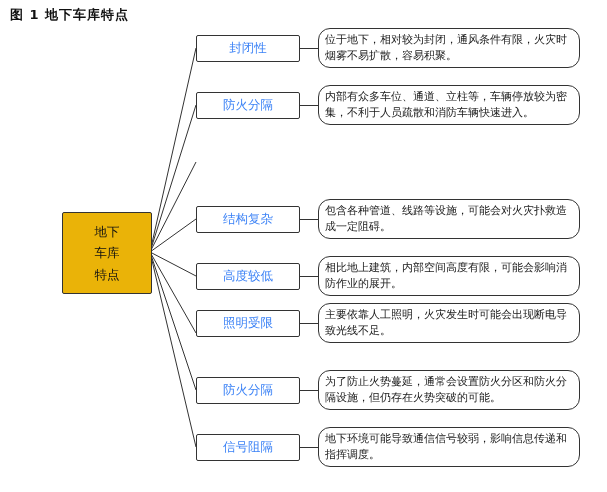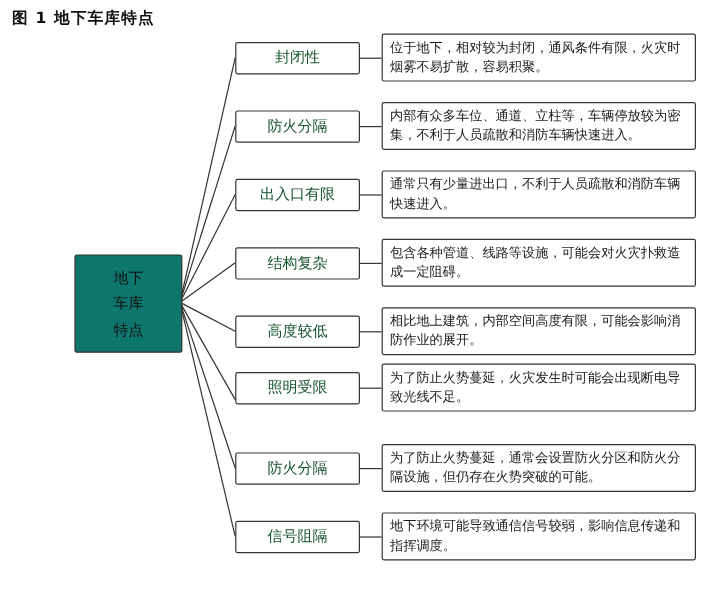--- a/index.html
+++ b/index.html
@@ -12,39 +12,39 @@
     overflow:hidden;
   }
   .fig-title{
     position:absolute;left:10px;top:6px;
     font-size:13px;font-weight:bold;color:#111;
     letter-spacing:1px;
   }
   svg.lines{position:absolute;left:0;top:0;width:607px;height:492px;}
   .root-box{
     position:absolute;left:62px;top:212px;width:88px;height:80px;
-    border:1px solid #333;border-radius:2px;background:#0f766e;
+    border:1px solid #333;border-radius:2px;background:#eab308;
     display:flex;align-items:center;justify-content:center;
     text-align:center;
   }
   .root-box .line{display:block;font-size:12.5px;line-height:1.7;color:#111;}
   .row{
     position:absolute;left:196px;width:384px;height:44px;
     display:flex;align-items:center;
   }
   .fbox{
     flex:0 0 104px;box-sizing:border-box;height:27px;
     border:1px solid #333;border-radius:2px;background:#fff;
     display:flex;align-items:center;justify-content:center;
-    font-size:12.5px;color:#14532d;white-space:nowrap;
+    font-size:12.5px;color:#3b82f6;white-space:nowrap;
   }
   .hconn{flex:0 0 18px;height:0;border-top:1px solid #333;}
   .dbox{
     flex:1 1 auto;box-sizing:border-box;
-    border:1px solid #333;border-radius:2px;background:#fff;
+    border:1px solid #333;border-radius:12px;background:#fff;
     padding:3px 6px;
     font-size:11px;line-height:1.45;color:#1a1a1a;
   }
 </style>
 </head>
 <body>
 
 <div class="canvas">
 
   <div class="fig-title">图 1  地下车库特点</div>
@@ -79,27 +79,20 @@
   </div>
 
   <div class="row" style="top:83px">
     <div class="fbox">
         <span>防火分隔</span>
       </div>
     <div class="hconn"></div>
     <div class="dbox">内部有众多车位、通道、立柱等，车辆停放较为密集，不利于人员疏散和消防车辆快速进入。</div>
   </div>
 
-  <div class="row" style="top:140px">
-    <div class="fbox">
-        <span>出入口有限</span>
-      </div>
-    <div class="hconn"></div>
-    <div class="dbox">通常只有少量进出口，不利于人员疏散和消防车辆快速进入。</div>
-  </div>
 
   <div class="row" style="top:254px">
     <div class="fbox">
         <span>高度较低</span>
       </div>
     <div class="hconn"></div>
     <div class="dbox">相比地上建筑，内部空间高度有限，可能会影响消防作业的展开。</div>
   </div>
 
   <div class="row" style="top:197px">
@@ -108,21 +101,21 @@
       </div>
     <div class="hconn"></div>
     <div class="dbox">包含各种管道、线路等设施，可能会对火灾扑救造成一定阻碍。</div>
   </div>
 
   <div class="row" style="top:301px">
     <div class="fbox">
         <span>照明受限</span>
       </div>
     <div class="hconn"></div>
-    <div class="dbox">为了防止火势蔓延，火灾发生时可能会出现断电导致光线不足。</div>
+    <div class="dbox">主要依靠人工照明，火灾发生时可能会出现断电导致光线不足。</div>
   </div>
 
   <div class="row" style="top:368px">
     <div class="fbox">
         <span>防火分隔</span>
       </div>
     <div class="hconn"></div>
     <div class="dbox">为了防止火势蔓延，通常会设置防火分区和防火分隔设施，但仍存在火势突破的可能。</div>
   </div>
 

